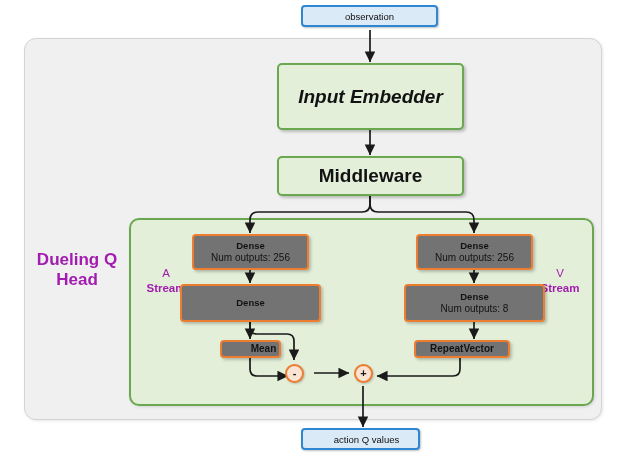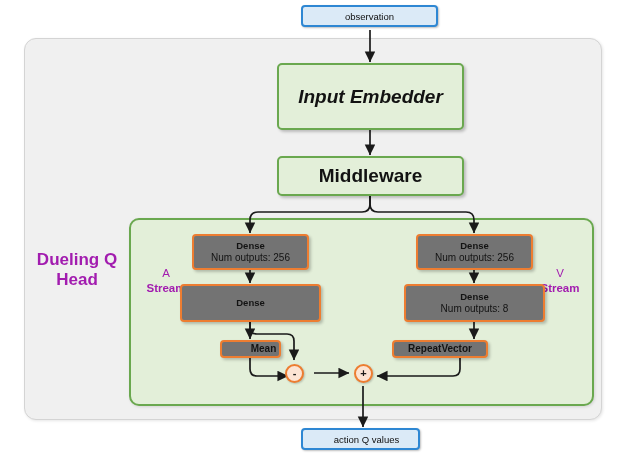--- a/index.html
+++ b/index.html
@@ -182,21 +182,21 @@
   <div class="node orange-box" style="left:416px;top:234px;width:117px;height:36px;">
     <span class="ttl">Dense</span>
     <span class="sub">Num outputs: 256</span>
   </div>
 
   <div class="node orange-box" style="left:404px;top:284px;width:141px;height:38px;">
     <span class="ttl">Dense</span>
     <span class="sub">Num outputs: 8</span>
   </div>
 
-  <div class="node orange-box single" style="left:392px;top:340px;width:96px;height:18px;">
+  <div class="node orange-box single" style="left:414px;top:340px;width:96px;height:18px;">
     <span class="ttl">RepeatVector</span>
   </div>
 
   <div class="op-circle" style="left:285px;top:364px;width:19px;height:19px;">
     <span>-</span>
   </div>
 
   <div class="op-circle" style="left:354px;top:364px;width:19px;height:19px;">
     <span>+</span>
   </div>

